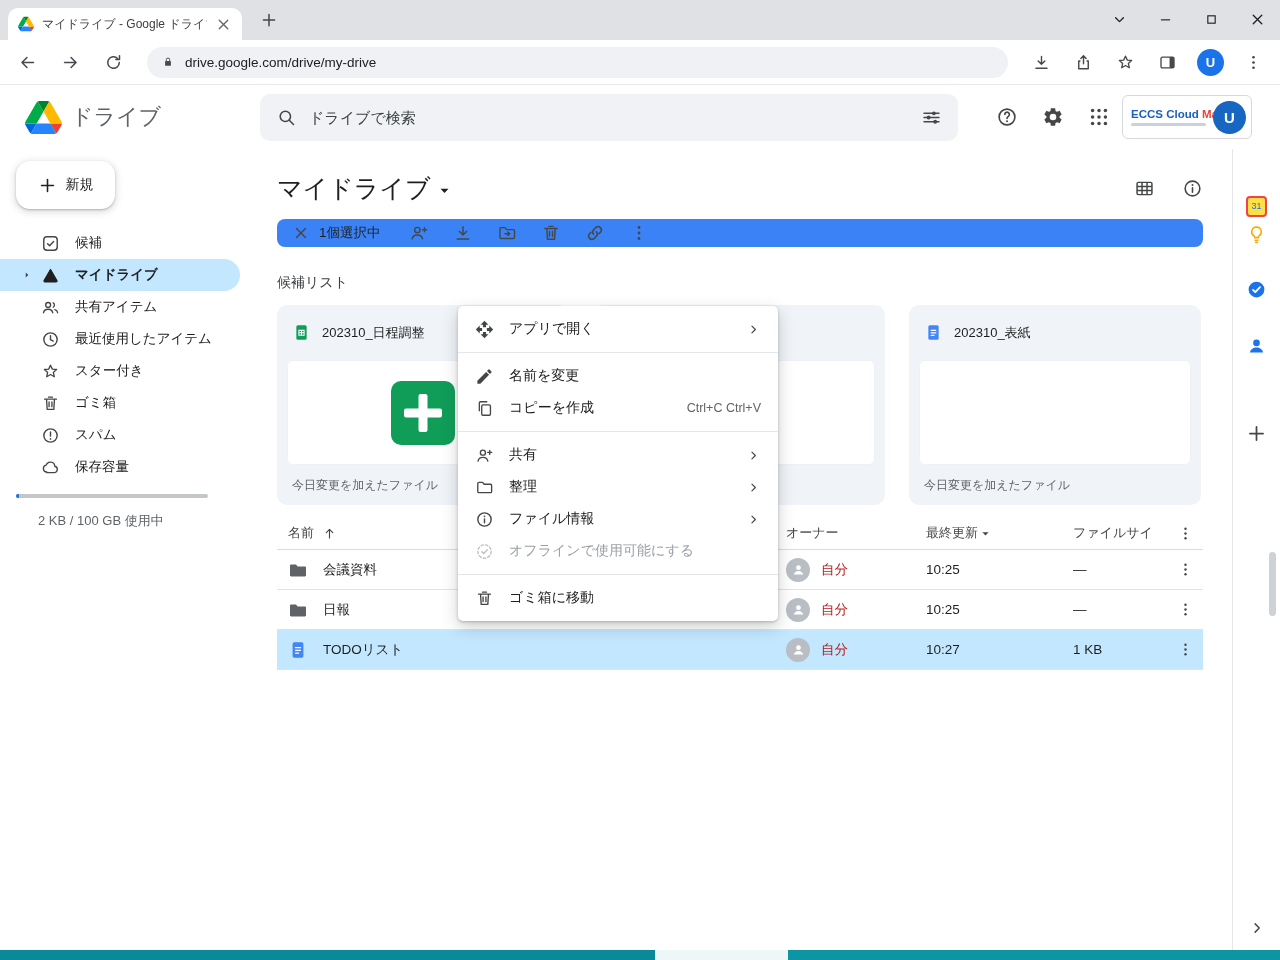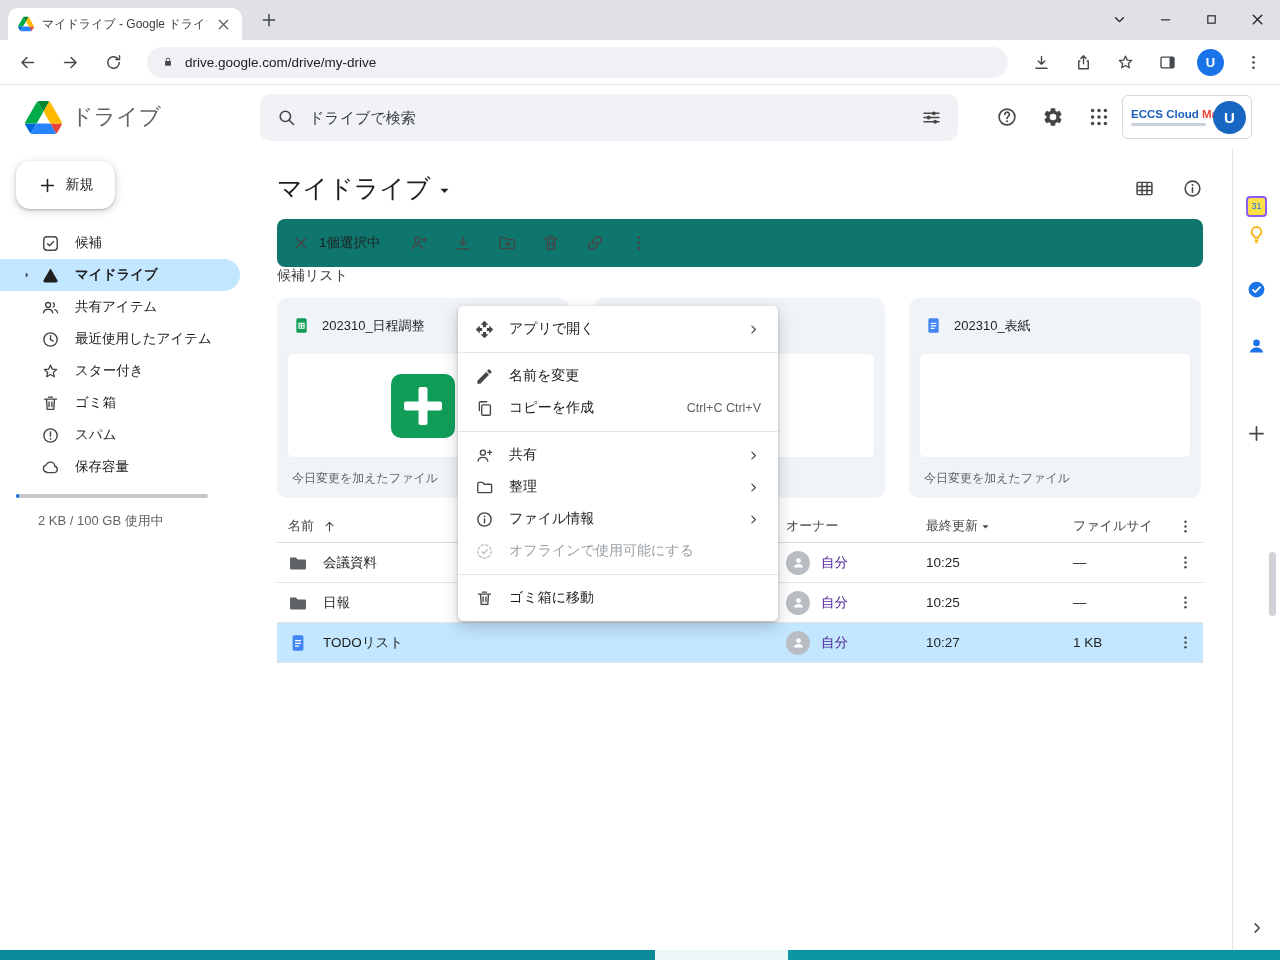--- a/index.html
+++ b/index.html
@@ -63,27 +63,27 @@
 .storagebar .fill{position:absolute;left:0;top:0;width:3px;height:4px;background:#1a73e8}
 .storagetext{margin:14px 0 0 38px;font-size:13px;color:#5f6368}
 
 
 .main{flex:1;padding:21px 29px 0 21px;min-width:0}
 .titlerow{display: flex;align-items:center;justify-content:space-between;height:36px}
 .ptitle{display:flex;align-items:center;gap:4px;font-size:25px;font-weight:400;color:#1f1f1f}
 .ptitle svg{width:19px;height:19px;color:#1f1f1f;margin-top:5px}
 .viewic{display:flex;gap:27px;color:#444746}
 .viewic svg{width:21px;height:21px}
-.selbar{margin-top:13px;height:48px;background:#0f766e;border-radius:8px;display:flex;align-items:center;padding:0 10px}
+.selbar{margin-top:13px;height:28px;background:#3b82f6;border-radius:8px;display:flex;align-items:center;padding:0 10px}
 .selx{width:28px;height:28px;display:flex;align-items:center;justify-content:center;color:#444746}
 .selx svg{width:18px;height:18px}
 .selcount{font-size:13.5px;color:#1f1f1f;margin:0 6px 0 4px}
 .selacts{display:flex;align-items:center;gap:24px;margin-left:22px;color:#444746}
 .selacts svg{width:20px;height:20px}
-.secthead{font-size:14px;color:#3c4043}
+.secthead{margin-top:27px;font-size:14px;color:#3c4043}
 .cards{margin-top:13px;display:flex;gap:24px}
 .card{width:292px;height:200px;background:#f0f4f9;border-radius:10px;overflow:hidden;display:flex;flex-direction:column}
 .cardhead{height:55px;display:flex;align-items:center;gap:11px;padding:0 15px}
 .cardhead svg{width:19px;height:19px}
 .cardname{font-size:13px;font-weight:500;color:#1f1f1f;white-space:nowrap;overflow:hidden}
 .cardprev{margin:0 10px;height:105px;background:#fff;border-radius:6px;display:flex;align-items:center;justify-content:center;border:1px solid #edf0f4}
 .cardcap{flex:1;display:flex;align-items:center;padding:0 15px;font-size:12px;color:#5f6368}
 .slogo{width:64px;height:64px;background:#0f9d58;border-radius:10px;position:relative}
 .slogo::before,.slogo::after{content:"";position:absolute;background:#fff;border-radius:2px;left:50%;top:50%;transform:translate(-50%,-50%)}
 .slogo::before{width:38px;height:9px}
@@ -95,21 +95,21 @@
 .fhead{height:33px;border-bottom:1px solid #dadce0;font-size:13px;color:#444746}
 .hname{display:flex;align-items:center;gap:8px;padding-left:11px}
 .fhead svg{width:15px;height:15px}
 .hown,.hsize,.hmod{padding-left:8px}
 .hmod{display:flex;align-items:center;}
 .hmenu,.fmenu{display:flex;justify-content:center;color:#444746}
 .frow{height:40px;border-bottom:1px solid #e1e3e6;font-size:13.5px}
 .frow.sel{background:#c2e7ff}
 .fname{display:flex;align-items:center;gap:15px;padding-left:11px;font-weight:500;color:#1f1f1f;min-width:0}
 .fname svg{width:20px;height:20px;color:#5f6368}
-.fowner{display:flex;align-items:center;gap:11px;padding-left:8px;color:#4c1d95}
+.fowner{display:flex;align-items:center;gap:11px;padding-left:8px;color:#b91c1c}
 .favatar{width:24px;height:24px;border-radius:50%;background:#b9bec4;color:#fff;display:flex;align-items:center;justify-content:center}
 .favatar svg{width:15px;height:15px}
 .fmod,.fsize{padding-left:8px;color:#1f1f1f}
 .fmenu svg,.hmenu svg{width:17px;height:17px}
 
 
 .cmenu{position:absolute;left:458px;top:306px;width:320px;background:#fff;border-radius:5px;box-shadow:0 1px 3px rgba(60,64,67,.3),0 6px 16px rgba(60,64,67,.25);padding:7px 0;z-index:60}
 .citem{height:32px;display:flex;align-items:center;gap:15px;padding:0 17px;font-size:14px;color:#202124}
 .citem svg.mic{width:19px;height:19px;color:#444746}
 .citem .lbl{flex:1;white-space:nowrap;overflow:hidden}
@@ -117,21 +117,21 @@
 .citem svg.subarr{width:15px;height:15px;color:#444746}
 .citem.hl{background:#e4e7ea}
 .citem.dis{color:#9aa0a6}
 .citem.dis svg.mic{color:#bcc0c4}
 .cdiv{height:1px;background:#e3e5e8;margin:7px 0}
 
 
 .rail{width:48px;flex:none;border-left:1px solid #e4e6e9;position:relative;background:#fff}
 .railic{position:absolute;left:50%;transform:translateX(-50%);width:22px;height:22px;display:flex;align-items:center;justify-content:center}
 .railic svg{width:21px;height:21px}
-.cal{width:21px;height:21px;border:2px solid #8b5cf6;border-radius:4px;color:#1a73e8;font-size:9px;font-weight:400;display:flex;align-items:center;justify-content:center;background:#fde047}
+.cal{width:21px;height:21px;border:2px solid #ef4444;border-radius:4px;color:#1a73e8;font-size:9px;font-weight:400;display:flex;align-items:center;justify-content:center;background:#fde047}
 .keep{color:#f9ab00}
 .tasks{color:#1a73e8}
 .contacts{color:#1a73e8}
 .railplus{color:#444746}
 .railchev{color:#444746}
 .railchev svg{width:18px;height:18px}
 
 
 .scrollthumb{position:absolute;left:1269px;top:552px;width:7px;height:64px;border-radius:4px;background:#ced2d6;z-index:70}
 .taskstrip{position:absolute;left:0;top:950px;width:1280px;height:10px;background:#0c96a4;z-index:80}

